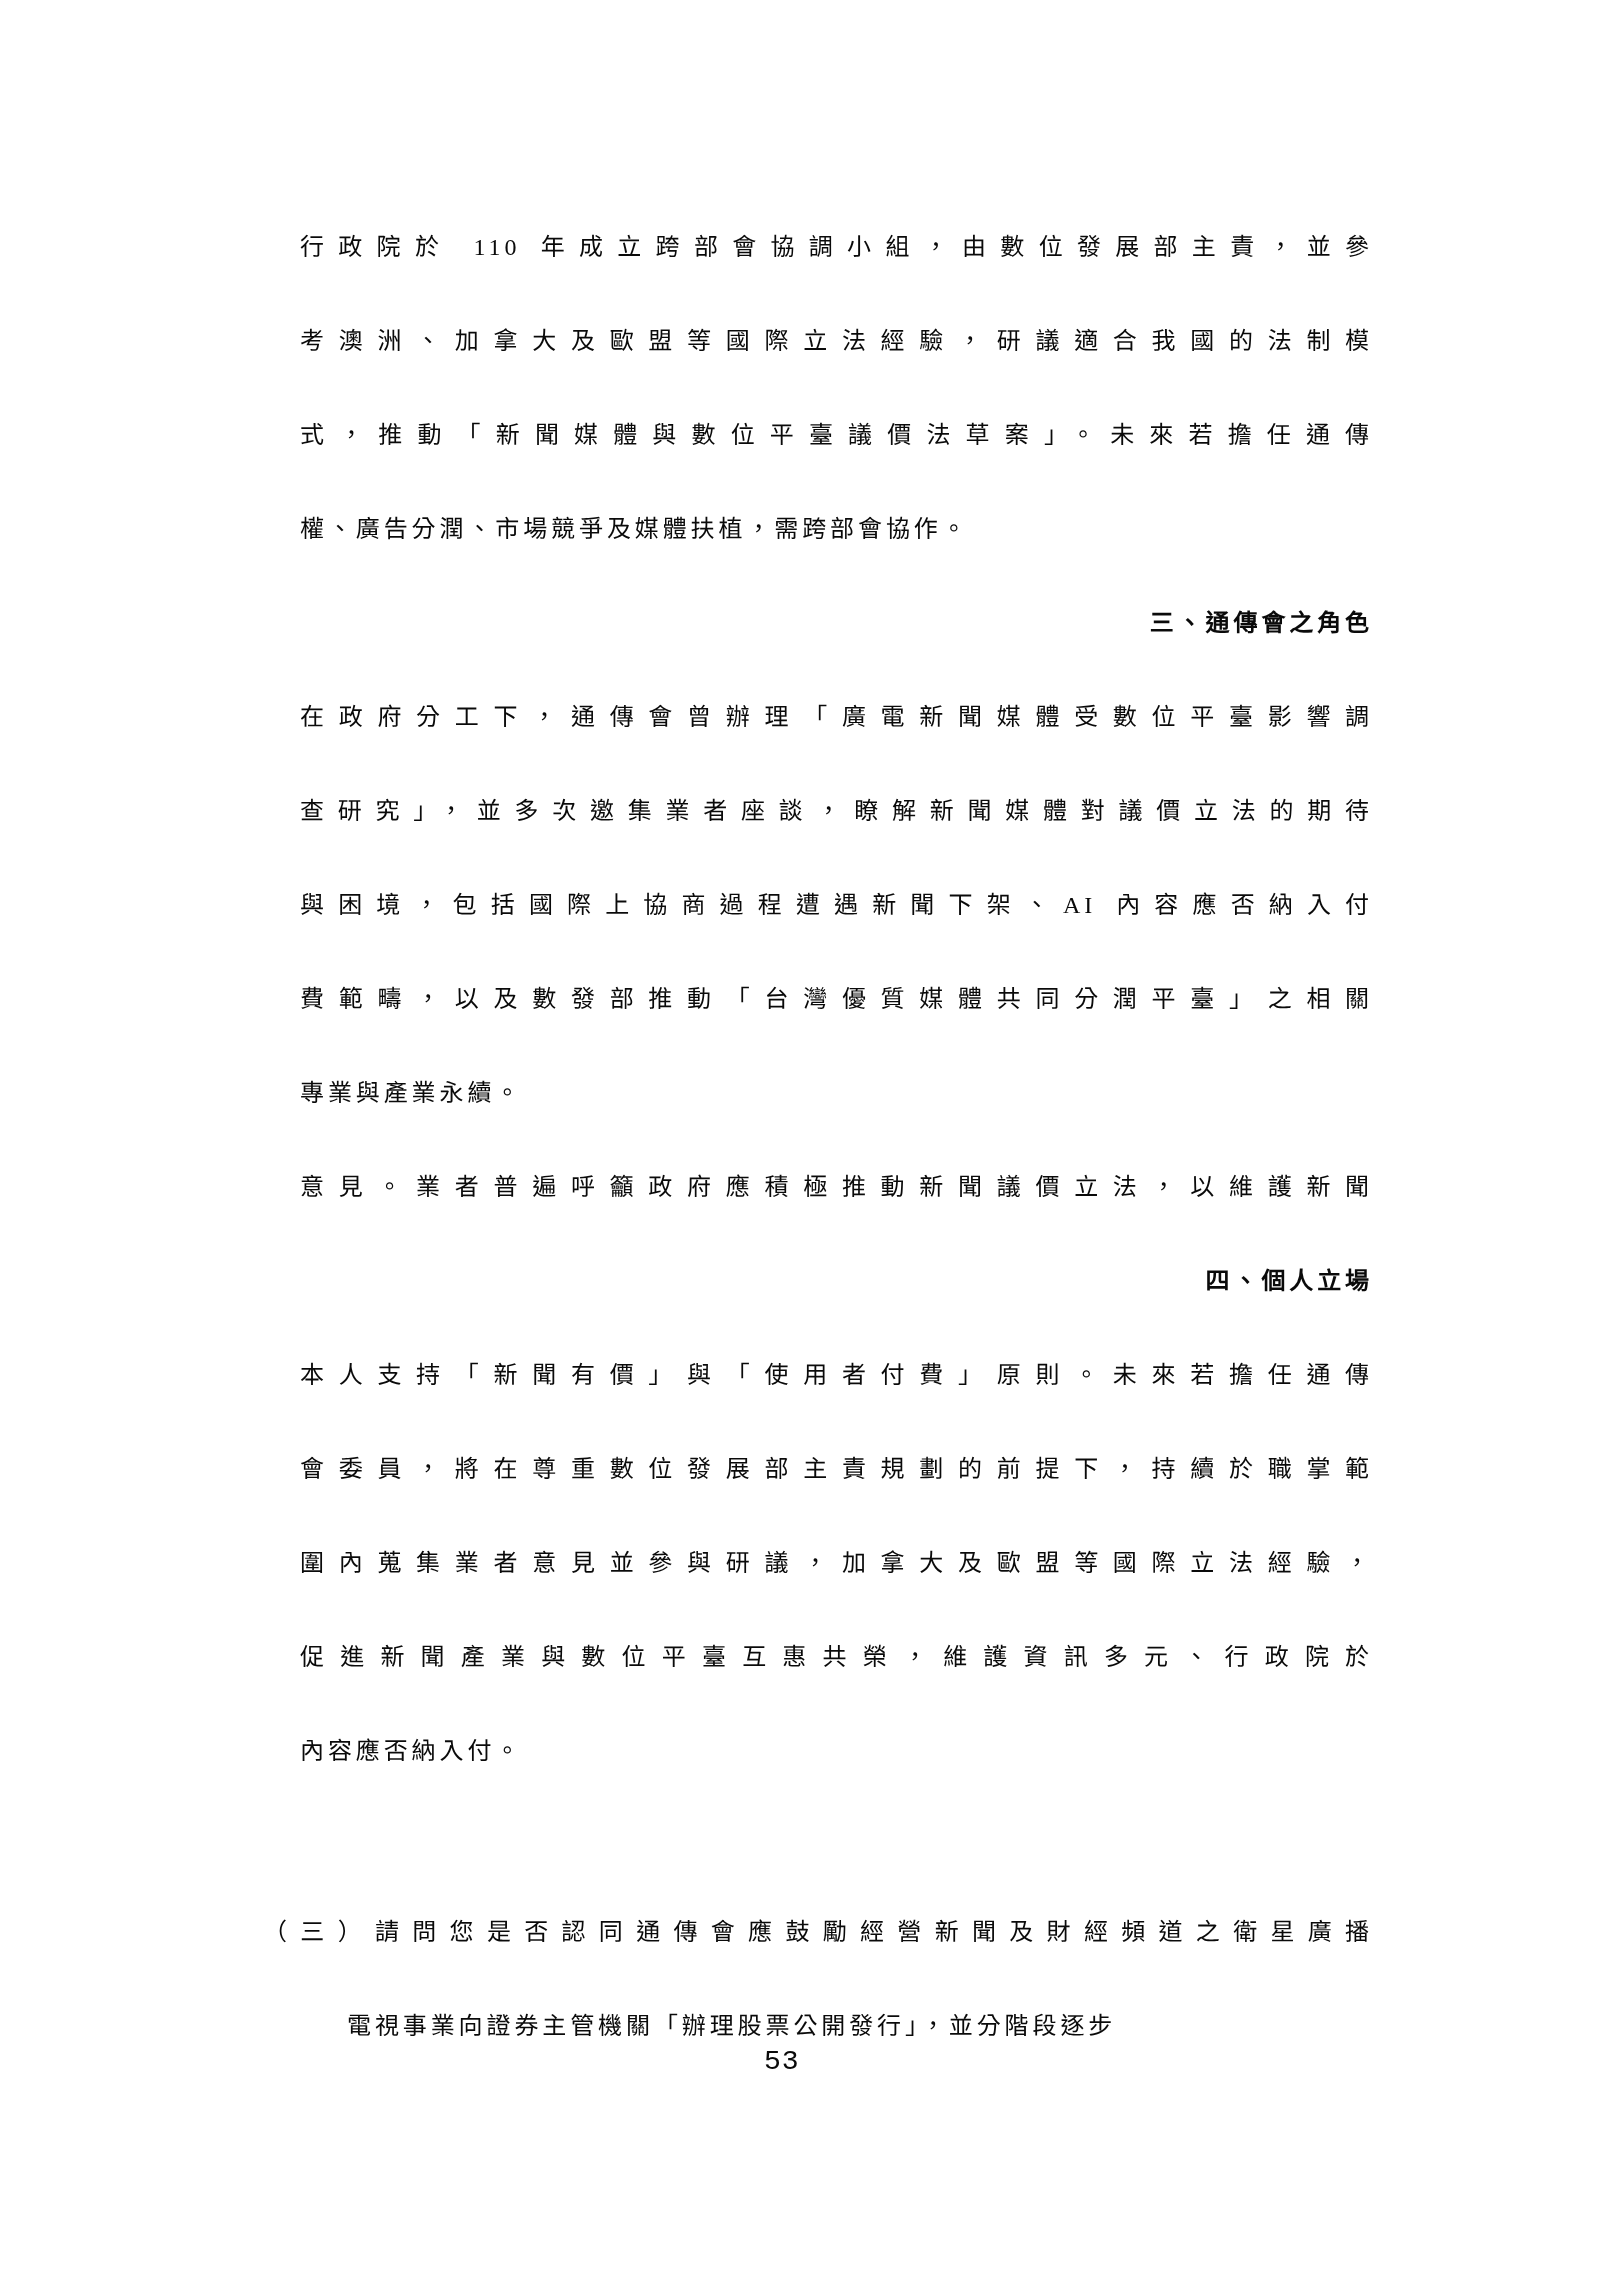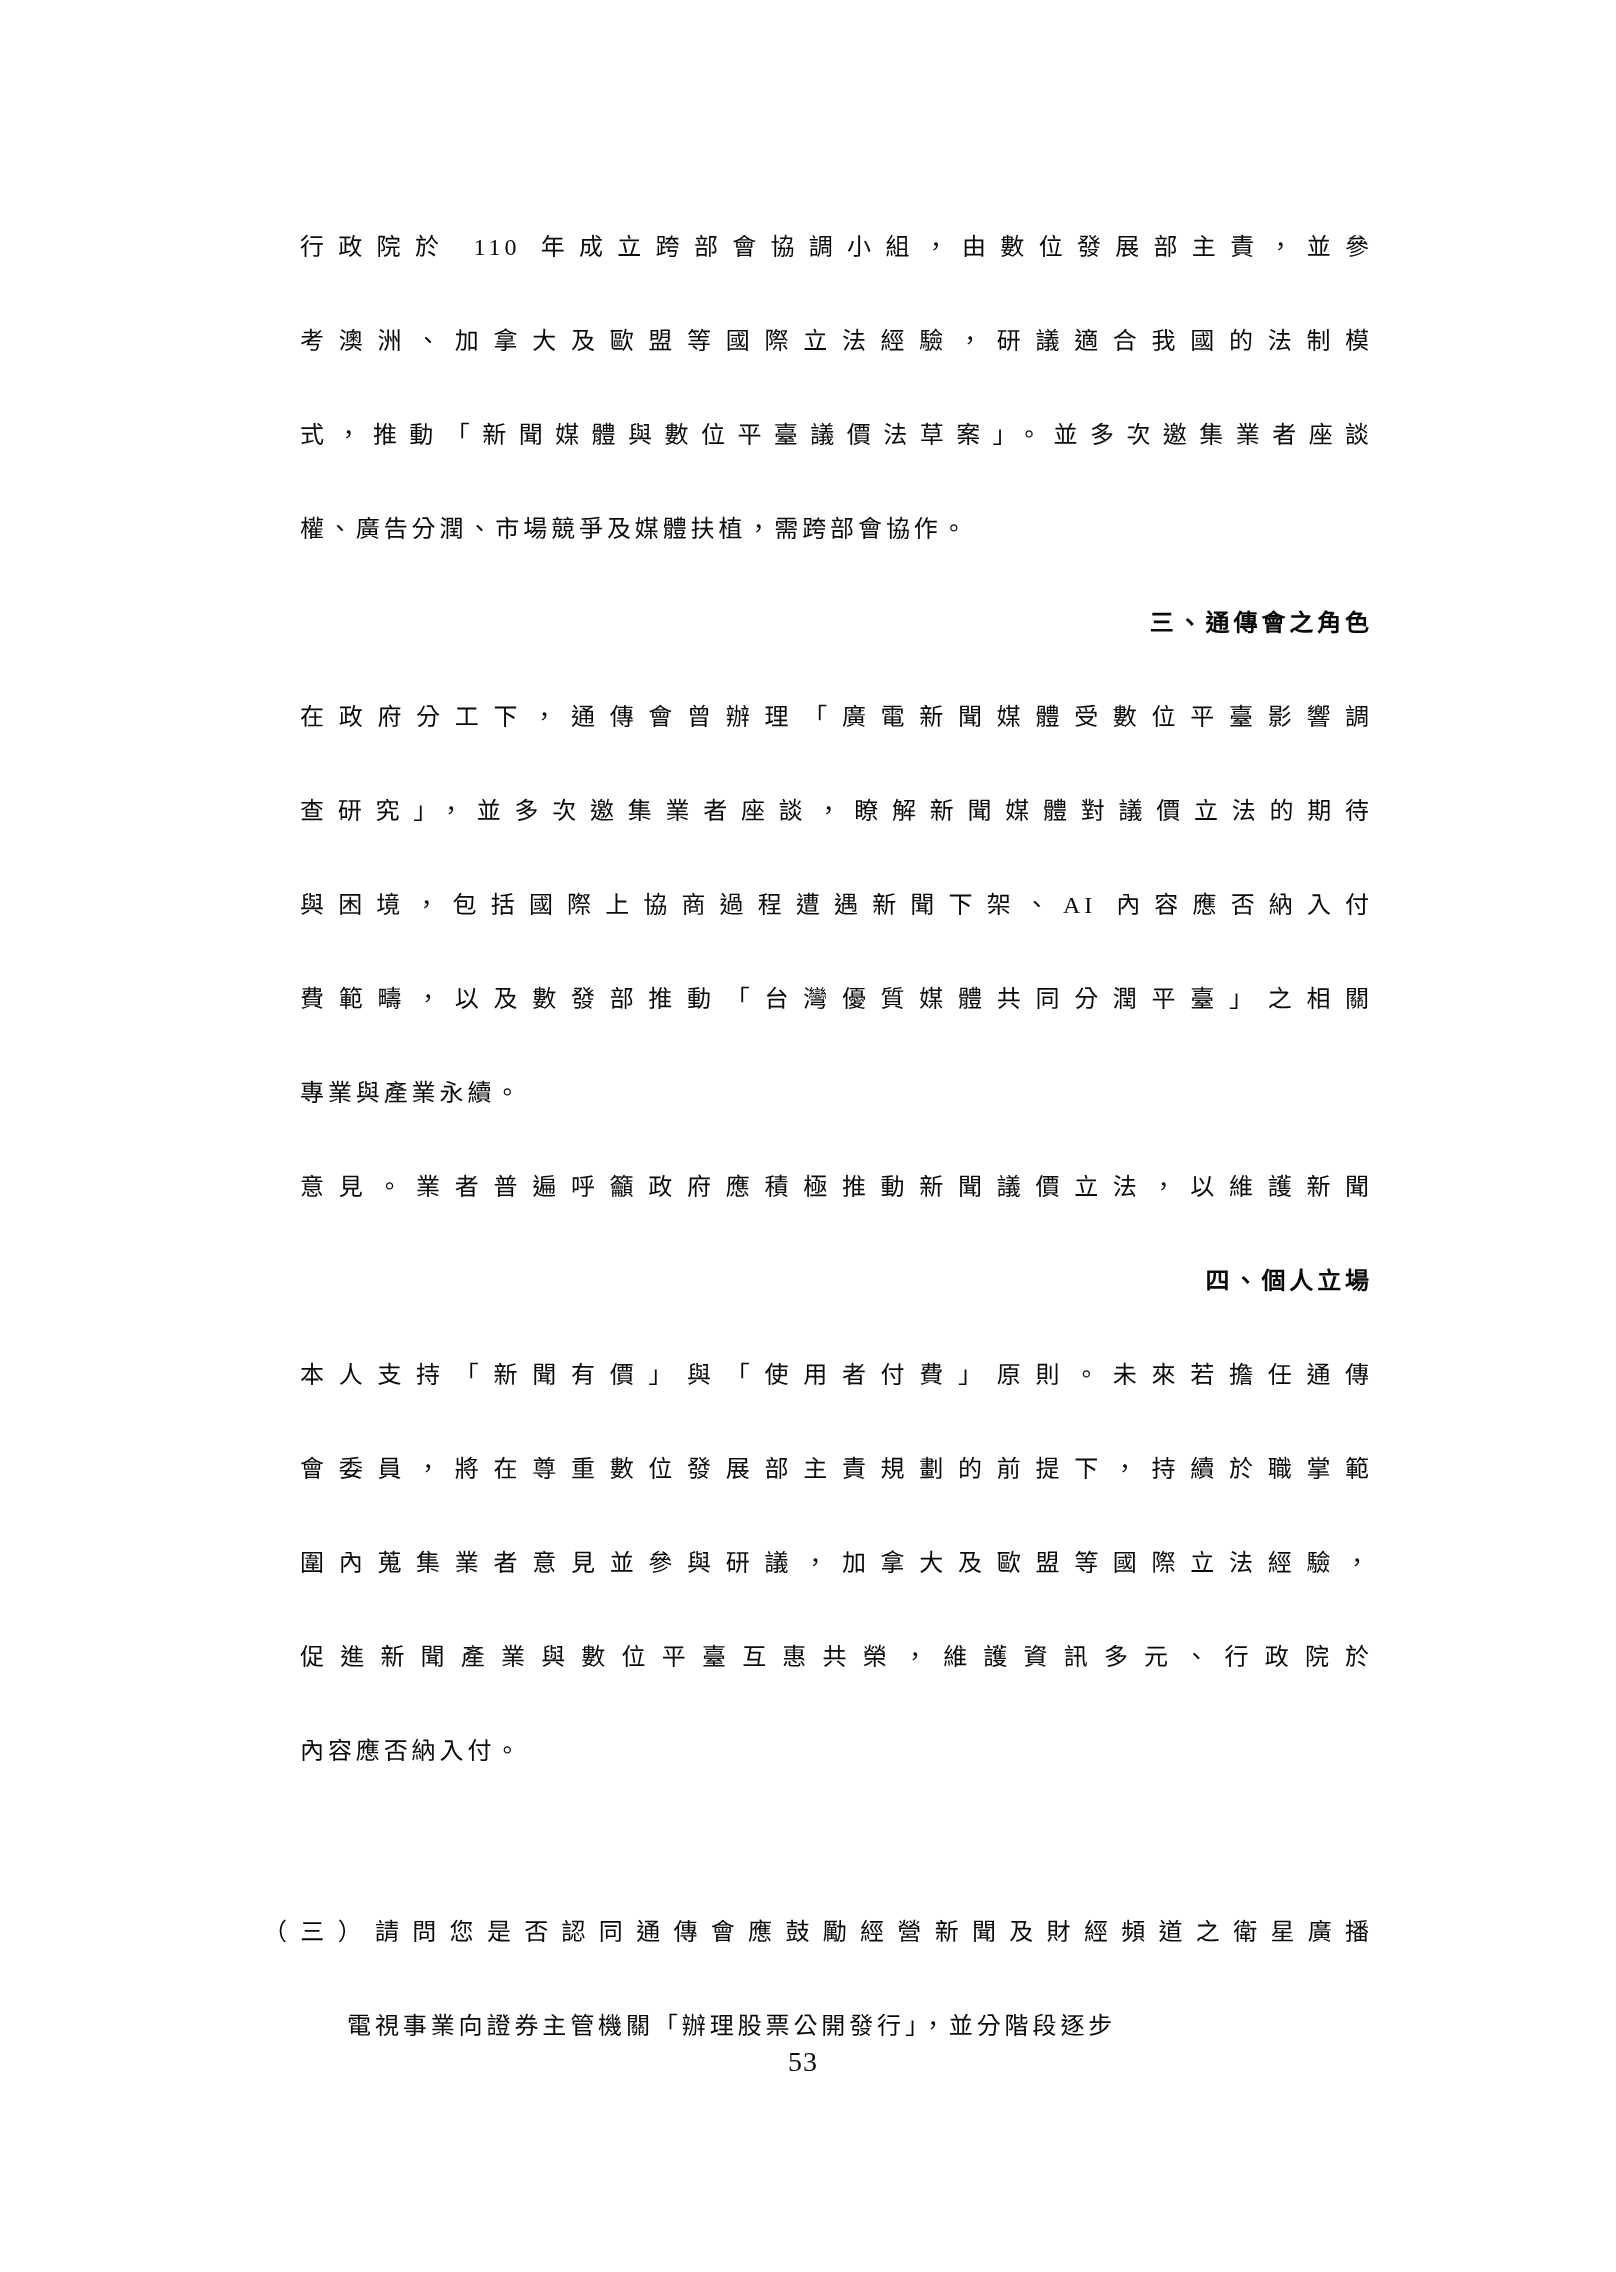--- a/index.html
+++ b/index.html
@@ -28,33 +28,34 @@
   .heading {
     font-weight: bold;
     text-align: right;
   }
   .indent { padding-left: 84px; }
   .page-number {
     position: absolute;
     left: 764px;
     top: 2045px;
     width: 54px;
-    text-align: right;
+    text-align: left;
     font-size: 28px;
     line-height: 34px;
     letter-spacing: 1px;
+    font-family: Liberation Mono, monospace;
   }
 </style>
 </head>
 <body>
 
 <div class="block block-main">
   <div class="line just">行政院於 110 年成立跨部會協調小組，由數位發展部主責，並參</div>
   <div class="line just">考澳洲、加拿大及歐盟等國際立法經驗，研議適合我國的法制模</div>
-  <div class="line just">式，推動「新聞媒體與數位平臺議價法草案」。並多次邀集業者座談</div>
+  <div class="line just">式，推動「新聞媒體與數位平臺議價法草案」。未來若擔任通傳</div>
   <div class="line">權、廣告分潤、市場競爭及媒體扶植，需跨部會協作。</div>
 
   <div class="line heading">三、通傳會之角色</div>
 
   <div class="line just">在政府分工下，通傳會曾辦理「廣電新聞媒體受數位平臺影響調</div>
   <div class="line just">查研究」，並多次邀集業者座談，瞭解新聞媒體對議價立法的期待</div>
   <div class="line just">與困境，包括國際上協商過程遭遇新聞下架、AI 內容應否納入付</div>
   <div class="line just">費範疇，以及數發部推動「台灣優質媒體共同分潤平臺」之相關</div>
   <div class="line">專業與產業永續。</div>
   <div class="line just">意見。業者普遍呼籲政府應積極推動新聞議價立法，以維護新聞</div>

